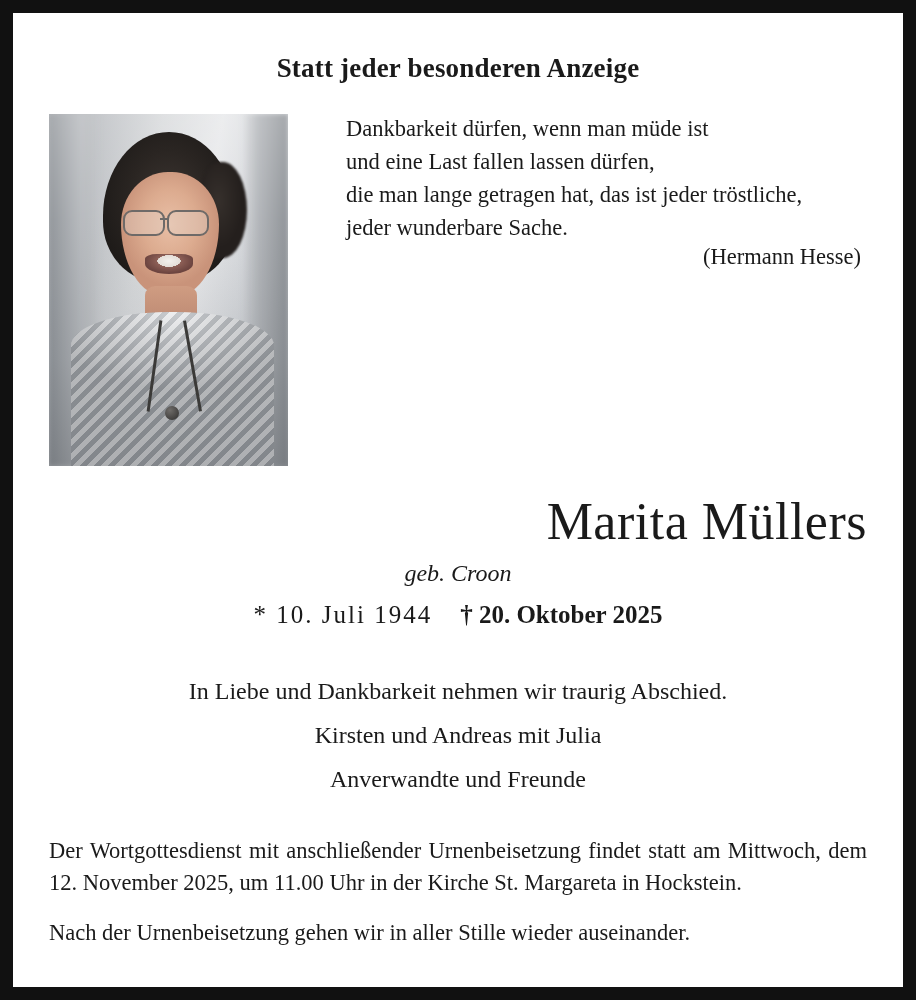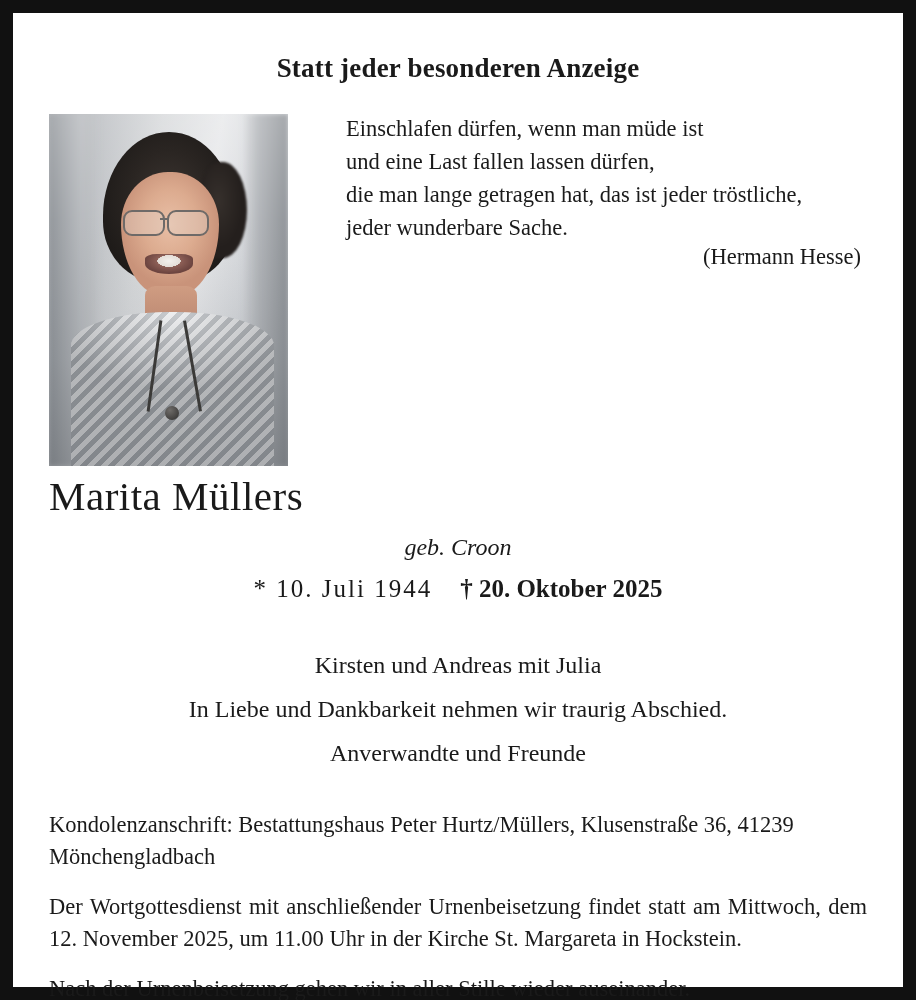--- a/index.html
+++ b/index.html
@@ -168,23 +168,24 @@
   .verse {
     font-size: 22.5px;
     line-height: 33px;
   }
   .verse-attrib {
     text-align: right;
     font-size: 22.5px;
     padding-right: 6px;
   }
   .name {
-    text-align: left;
-    font-size: 41px;
+    text-align: right;
+    font-size: 52px;
     line-height: 60px;
+    margin-top: 26px;
     letter-spacing: 0.5px;
   }
   .maiden {
     text-align: center;
     font-size: 24px;
     margin-top: 8px;
     font-style: italic;
   }
   .dates {
     display: flex;
@@ -244,43 +245,42 @@
         <div class="ph-body"></div>
         <div class="ph-body-shade"></div>
         <div class="ph-cord-l"></div>
         <div class="ph-cord-r"></div>
         <div class="ph-pendant"></div>
       </div>
     </div>
 
     <div class="text-col">
       <div class="verse">
-        <div>Einschlafen dürfen, wenn man müde ist</div>
+        <div>Dankbarkeit dürfen, wenn man müde ist</div>
         <div>und eine Last fallen lassen dürfen,</div>
         <div>die man lange getragen hat, das ist jeder tröstliche,</div>
         <div>jeder wunderbare Sache.</div>
       </div>
       <div class="verse-attrib">(Hermann Hesse)</div>
     </div>
   </div>
 
   <div class="name">Marita Müllers</div>
   <div class="maiden">geb. Croon</div>
 
   <div class="dates">
     <div class="star">* 10. Juli 1944</div>
     <div class="cross">† 20. Oktober 2025</div>
   </div>
 
   <div class="mid-block">
+    <div class="mid-line">In Liebe und Dankbarkeit nehmen wir traurig Abschied.</div>
     <div class="mid-line">Kirsten und Andreas mit Julia</div>
-    <div class="mid-line">In Liebe und Dankbarkeit nehmen wir traurig Abschied.</div>
     <div class="mid-line">Anverwandte und Freunde</div>
   </div>
 
   <div class="footer">
-    <p>Kondolenzanschrift: Bestattungshaus Peter Hurtz/Müllers, Klusenstraße 36, 41239 Mönchengladbach</p>
     <p class="justify">Der Wortgottesdienst mit anschließender Urnenbeisetzung findet statt am Mittwoch, dem 12. November 2025, um 11.00 Uhr in der Kirche St. Margareta in Hockstein.</p>
     <p>Nach der Urnenbeisetzung gehen wir in aller Stille wieder auseinander.</p>
 
   </div>
 
 </div>
 
 </body></html>

